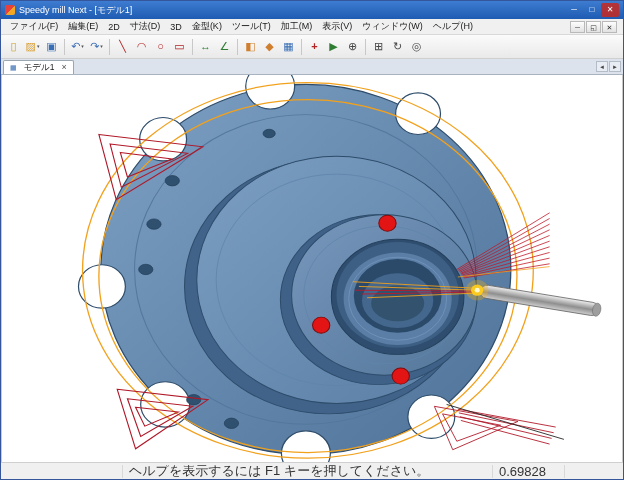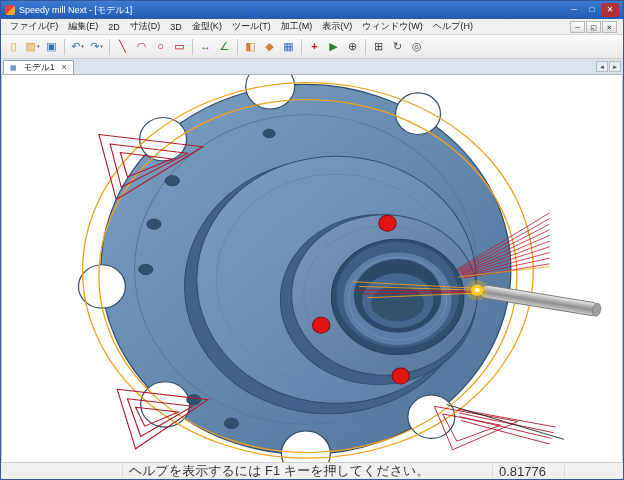--- a/index.html
+++ b/index.html
@@ -293,17 +293,17 @@
           <circle cx="466" cy="228" r="6" fill="#ffce1e" opacity="0.95"></circle>
           <circle cx="466" cy="228" r="2.5" fill="#fff8cf"></circle>
         </g>
       </g>
     </svg>
   </div>
 
   <div class="statusbar">
     <span class="scell first"></span>
     <span class="scell help">ヘルプを表示するには F1 キーを押してください。</span>
-    <span class="scell val">0.81776</span>
+    <span class="scell val">0.69828</span>
     <span class="scell end"></span>
   </div>
 
 </div>
 
 </body></html>

